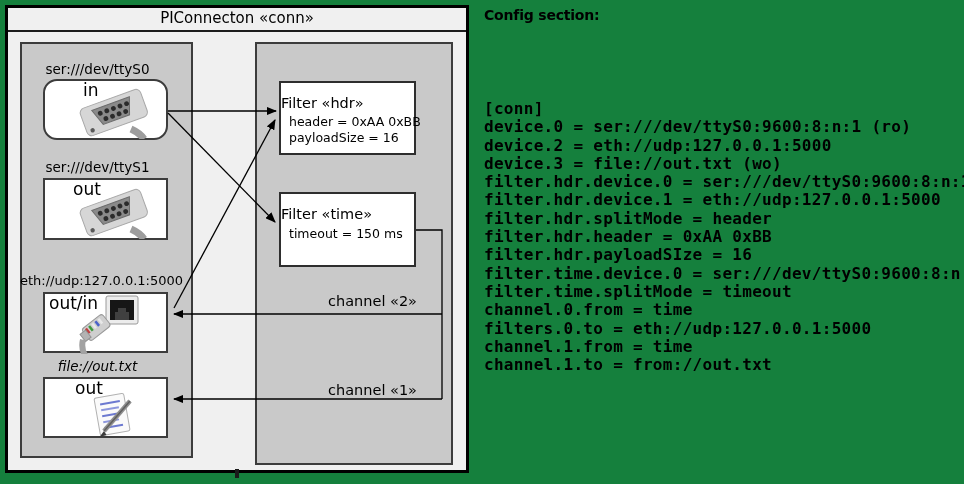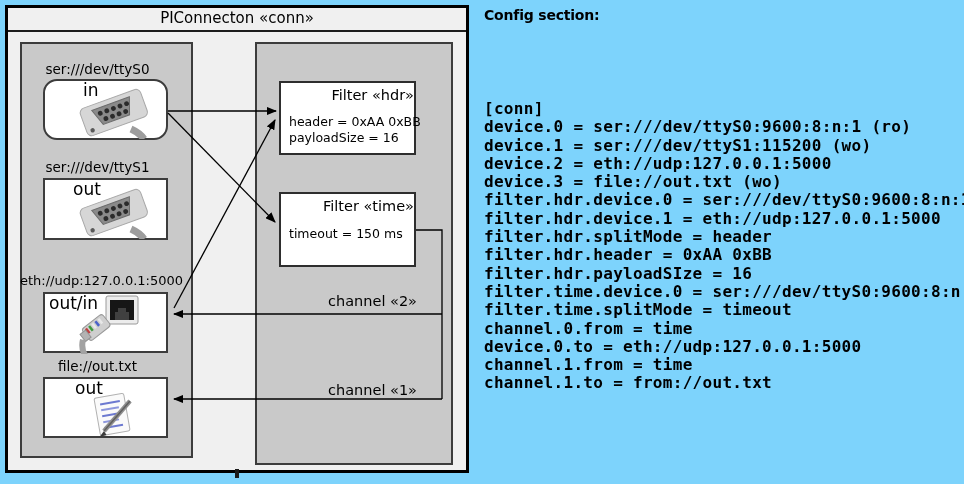--- a/index.html
+++ b/index.html
@@ -1,16 +1,16 @@
 <!DOCTYPE html>
 <html><head>
 <meta charset="utf-8">
 <style>
   html,body{margin:0;padding:0;background:#fff;}
-  .canvas{position:relative;width:964px;height:484px;background:#7dd3fc;
+  .canvas{position:relative;width:964px;height:484px;background:#15803d;
           font-family:"DejaVu Sans",sans-serif;color:#000;overflow:hidden;}
   .abs{position:absolute;}
 
   
   .outer{left:5px;top:5px;width:464px;height:468px;box-sizing:border-box;
          border:3px solid #000;background:#f0f0f0;}
   .diagram-title{left:5px;top:9px;width:464px;text-align:center;font-size:15px;}
   .title-sep{left:8px;top:30px;width:458px;height:2px;background:#1c1c1c;}
 
   
@@ -21,21 +21,21 @@
 
   
   .dev-label{left:20px;width:155px;text-align:center;font-size:13.5px;white-space:nowrap;}
   .dev-label.long{font-size:13px;}
   .dev-box{left:43px;width:125px;height:61px;box-sizing:border-box;background:#fff;
            border:2px solid #3c3c3c;}
   .port{position:absolute;top:0px;font-size:17px;line-height:19px;}
 
   
   .filter-box{left:279px;width:137px;box-sizing:border-box;background:#fff;border:2px solid #2e2e2e;}
-  .filter-title{position:absolute;left:0;top:4px;width:100%;text-align:right;font-size:14.5px;}
+  .filter-title{position:absolute;left:0;top:12px;width:100%;text-align:left;font-size:14.5px;}
   .filter-prop{position:absolute;left:8px;font-size:12.5px;white-space:nowrap;}
 
   
   .chan-label{left:299px;width:118px;text-align:right;font-size:14.5px;white-space:nowrap;}
 
   
   .cfg-heading{left:484px;top:7px;font-size:14px;font-weight:bold;letter-spacing:-0.2px;}
   .cfg-lines{left:484px;top:54px;width:480px;margin-top:46px;}
   .cfg-line{height:18.3px;font-family:"DejaVu Sans Mono",monospace;font-weight:bold;
             font-size:16px;line-height:18.3px;letter-spacing:0.3px;white-space:pre;}
@@ -114,21 +114,21 @@
         <rect x="21" y="10" width="2.5" height="6" fill="#3f9a3f"></rect>
         <rect x="25" y="10" width="2.5" height="6" fill="#e8e8e8"></rect>
         <rect x="29" y="10" width="2.5" height="6" fill="#4b63c9"></rect>
         <rect x="33" y="10" width="2.5" height="6" fill="#e8e8e8"></rect>
         <rect x="10" y="11" width="7" height="9" fill="#b3b3b3" stroke="#919191"></rect>
         <path d="M9,17 q-9,7 -8,19" stroke="#a2a2a2" stroke-width="6" fill="none"></path>
       </g>
     </svg>
   </div>
 
-  <div class="abs dev-label" style="top:358px;">file://out.txt</div>
+  <div class="abs dev-label" style="top:358px;font-style:italic;">file://out.txt</div>
   <div class="abs dev-box" style="top:377px;">
     <span class="port" style="left:30px;">out</span>
     <svg class="abs" style="left:44px;top:11px;" width="52" height="48" viewBox="0 0 52 48">
       <g transform="rotate(-10 26 24)">
         <rect x="8" y="5" width="30" height="38" rx="2" fill="#fafafa" stroke="#b2b2b2"></rect>
         <line x1="13" y1="12" x2="33" y2="12" stroke="#6c79d0" stroke-width="2"></line>
         <line x1="13" y1="18" x2="31" y2="18" stroke="#8d97dd" stroke-width="2"></line>
         <line x1="13" y1="24" x2="33" y2="24" stroke="#6c79d0" stroke-width="2"></line>
         <line x1="13" y1="30" x2="29" y2="30" stroke="#8d97dd" stroke-width="2"></line>
         <line x1="13" y1="36" x2="32" y2="36" stroke="#6c79d0" stroke-width="2"></line>
@@ -167,29 +167,28 @@
       <path d="M442,314 L174,314" marker-end="url(#arrow)"></path>
       <path d="M442,399 L174,399" marker-end="url(#arrow)"></path>
     </g>
   </svg>
   <div class="abs bottom-tick"></div>
 
   <div class="abs cfg-heading">Config section:</div>
   <div class="abs cfg-lines">
     <div class="cfg-line">[conn]</div>
     <div class="cfg-line">device.0 = ser:///dev/ttyS0:9600:8:n:1 (ro)</div>
-    <div class="cfg-line">device.1 = ser:///dev/ttyS1:115200 (wo)</div>
     <div class="cfg-line">device.2 = eth://udp:127.0.0.1:5000</div>
     <div class="cfg-line">device.3 = file://out.txt (wo)</div>
     <div class="cfg-line">filter.hdr.device.0 = ser:///dev/ttyS0:9600:8:n:1</div>
     <div class="cfg-line">filter.hdr.device.1 = eth://udp:127.0.0.1:5000</div>
     <div class="cfg-line">filter.hdr.splitMode = header</div>
     <div class="cfg-line">filter.hdr.header = 0xAA 0xBB</div>
     <div class="cfg-line">filter.hdr.payloadSIze = 16</div>
     <div class="cfg-line">filter.time.device.0 = ser:///dev/ttyS0:9600:8:n:1</div>
     <div class="cfg-line">filter.time.splitMode = timeout</div>
     <div class="cfg-line">channel.0.from = time</div>
-    <div class="cfg-line">device.0.to = eth://udp:127.0.0.1:5000</div>
+    <div class="cfg-line">filters.0.to = eth://udp:127.0.0.1:5000</div>
     <div class="cfg-line">channel.1.from = time</div>
     <div class="cfg-line">channel.1.to = from://out.txt</div>
   </div>
 
 </div>
 
 </body></html>

